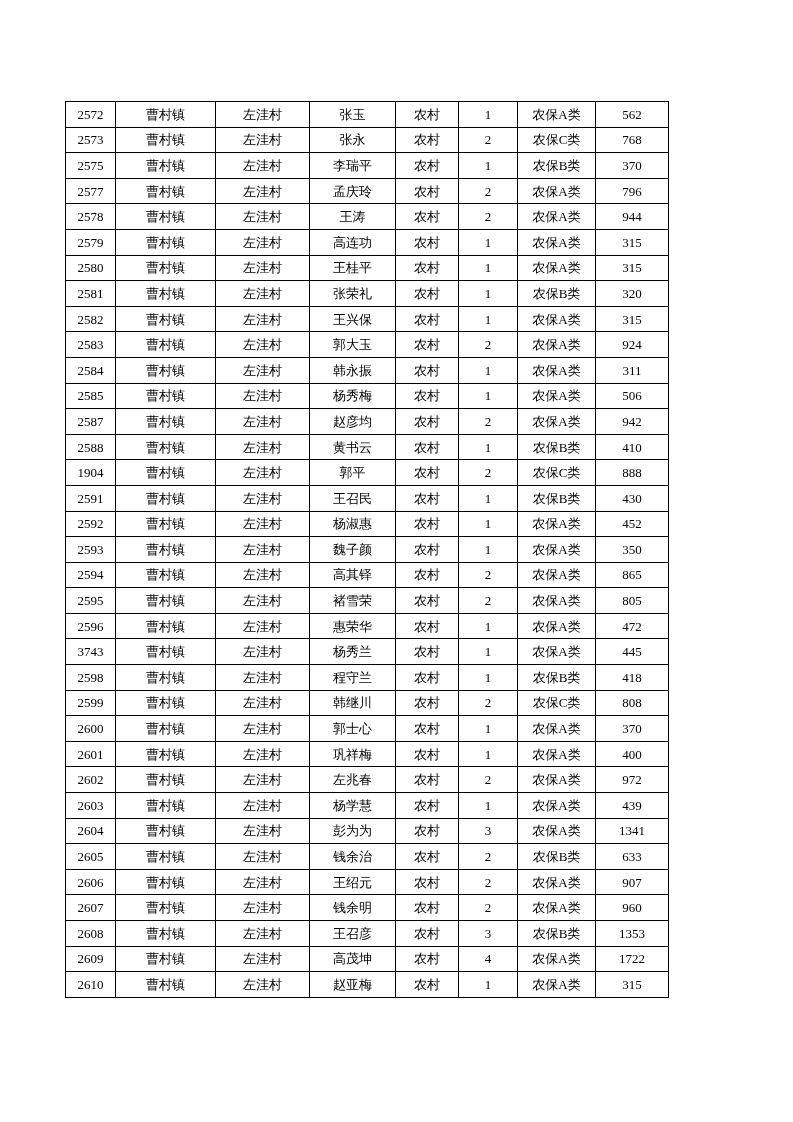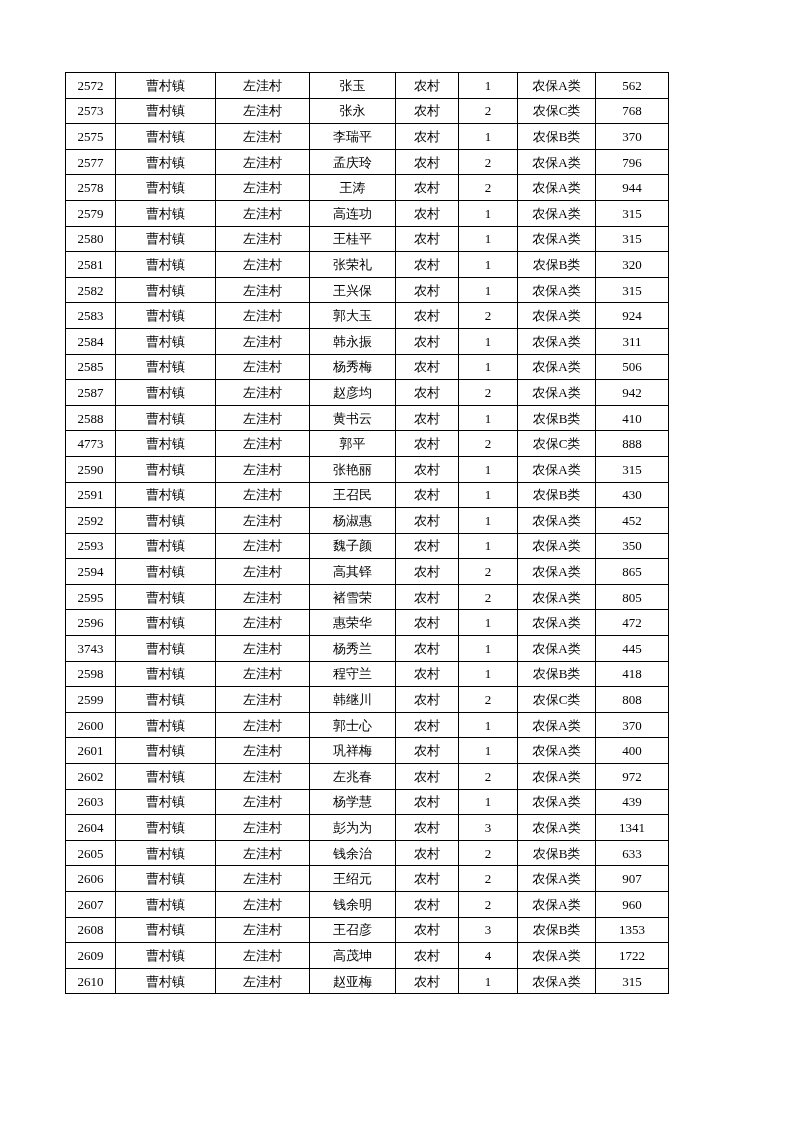--- a/index.html
+++ b/index.html
@@ -15,20 +15,21 @@
     color: #000000;
   }
   .sheet {
     position: absolute;
     left: 65px;
     top: 72px;
   }
   table.records {
     border-collapse: collapse;
     table-layout: fixed;
+    margin-top: 29px;
   }
   table.records td {
     border: 1px solid #000000;
     text-align: center;
     vertical-align: middle;
     font-size: 13px;
     line-height: 1;
     padding: 0;
     height: 24.6px;
     overflow: hidden;
@@ -193,38 +194,28 @@
     <td>2588</td>
     <td>曹村镇</td>
     <td>左洼村</td>
     <td>黄书云</td>
     <td>农村</td>
     <td>1</td>
     <td>农保B类</td>
     <td>410</td>
   </tr>
         <tr>
-    <td>4773</td>
+    <td>1904</td>
     <td>曹村镇</td>
     <td>左洼村</td>
     <td>郭平</td>
     <td>农村</td>
     <td>2</td>
     <td>农保C类</td>
     <td>888</td>
-  </tr>
-        <tr>
-    <td>2590</td>
-    <td>曹村镇</td>
-    <td>左洼村</td>
-    <td>张艳丽</td>
-    <td>农村</td>
-    <td>1</td>
-    <td>农保A类</td>
-    <td>315</td>
   </tr>
         <tr>
     <td>2591</td>
     <td>曹村镇</td>
     <td>左洼村</td>
     <td>王召民</td>
     <td>农村</td>
     <td>1</td>
     <td>农保B类</td>
     <td>430</td>

